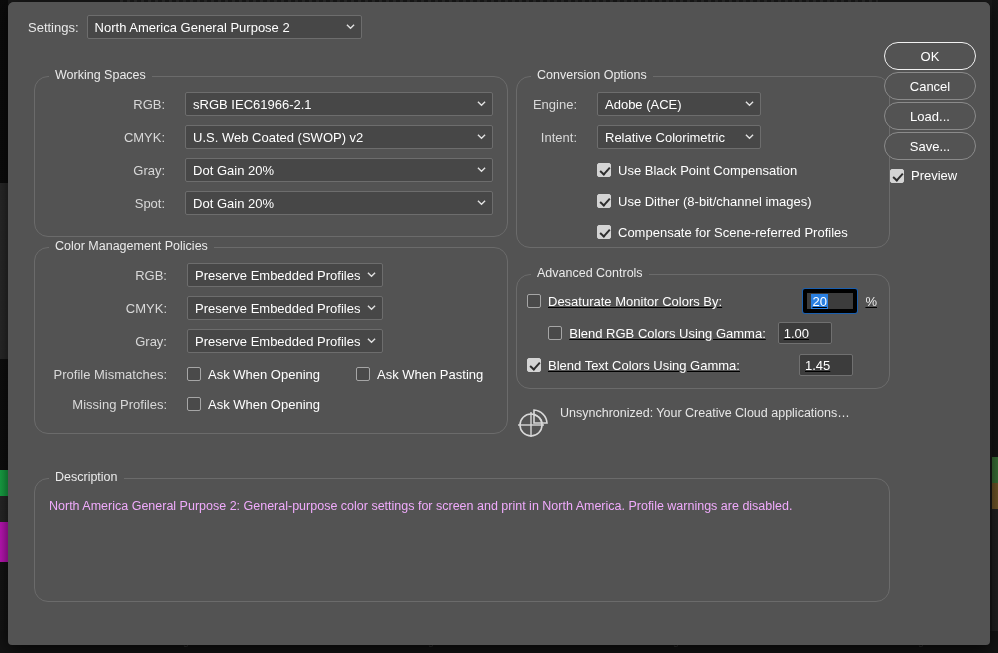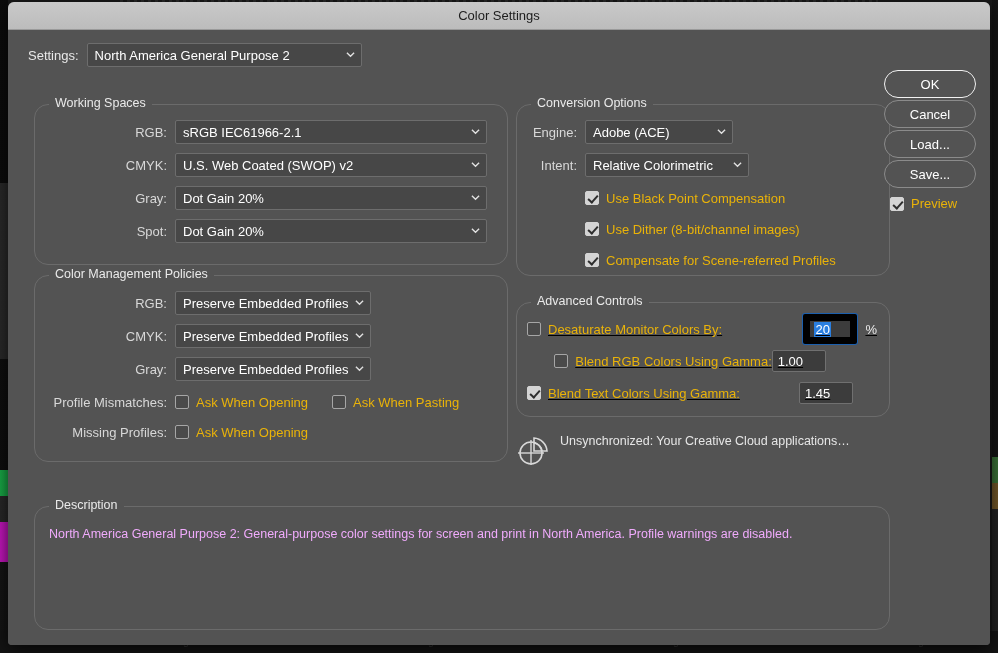--- a/index.html
+++ b/index.html
@@ -111,31 +111,31 @@
   }
   .group > .legend {
     position: absolute; top: -9px; left: 14px;
     background: #535353;
     padding: 0 6px;
     color: #eaeaea; font-size: 12.5px;
   }
 
   .frow {
     display: flex; align-items: center;
-    height: 26px; margin-bottom: 7px;
+    height: 26px; margin-bottom: 7px; gap: 12px;
   }
   .frow .flabel {
     color: #d8d8d8; font-size: 13px;
     text-align: right; padding-right: 8px;
   }
 
   
   .cb {
     display: inline-flex; align-items: center;
-    font-size: 13px; color: #eab308;
+    font-size: 13px; color: #ffffff;
     cursor: default;
   }
   .cb .box {
     width: 14px; height: 14px; flex: 0 0 14px;
     border-radius: 2px; margin-right: 7px;
     position: relative;
   }
   .cb .box.off {
     background: #4a4a4a;
     border: 1px solid #a6a6a6;
@@ -157,21 +157,21 @@
   .numfield {
     background: #3c3c3c;
     border: 1px solid #707070;
     border-radius: 2px;
     height: 22px; width: 54px;
     color: #ffffff; font-size: 13px;
     display: inline-flex; align-items: center;
     padding: 0 5px;
   }
   .numfield.focused {
-    border: 7px solid #000000;
+    border: 4px solid #000000;
     box-shadow: 0 0 0 1px #1b5fae;
     padding: 8px 4px;
   }
   .numfield .selectedtext {
     background: #2a7fe0; color: #ffffff;
     padding: 0 1px;
   }
   .pct { color: #eaeaea; font-size: 13px; margin-left: 8px; }
 
   
@@ -222,23 +222,20 @@
   <div class="bottom-row">
     <span style="left:120px">15 minutes ago</span>
     <span style="left:365px">15 minutes ago</span>
     <span style="left:610px">16 minutes ago</span>
     <span style="left:855px">22 minutes ago</span>
   </div>
 </div>
 
 <div id="dialog">
 
-  <div id="titlebar">
-    <span class="title">Color Settings</span>
-  </div>
 
   <div id="dialog-body">
 
     <div class="settings-row">
       <span class="lbl">Settings:</span>
       <div class="sel" style="width:275px">
         <span>North America General Purpose 2</span>
         <span class="chev">
           <svg width="9" height="9" viewBox="0 0 10 10">
               <path d="M1 3 L5 7 L9 3" stroke="#e0e0e0" stroke-width="1.5" fill="none"></path>
@@ -357,21 +354,21 @@
         </div>
       </div>
     </div>
 
     <div class="group" style="left:508px; top:74px; width:374px; height:172px;">
       <span class="legend">Conversion Options</span>
 
       <div style="padding:14px 12px 0 6px;">
         <div class="frow">
           <span class="flabel" style="width:62px">Engine:</span>
-          <div class="sel" style="width:148px">
+          <div class="sel" style="width:164px">
             <span>Adobe (ACE)</span>
             <span class="chev">
               <svg width="9" height="9" viewBox="0 0 10 10">
                   <path d="M1 3 L5 7 L9 3" stroke="#e0e0e0" stroke-width="1.5" fill="none"></path>
                 </svg>
             </span>
           </div>
         </div>
         <div class="frow">
           <span class="flabel" style="width:62px">Intent:</span>

